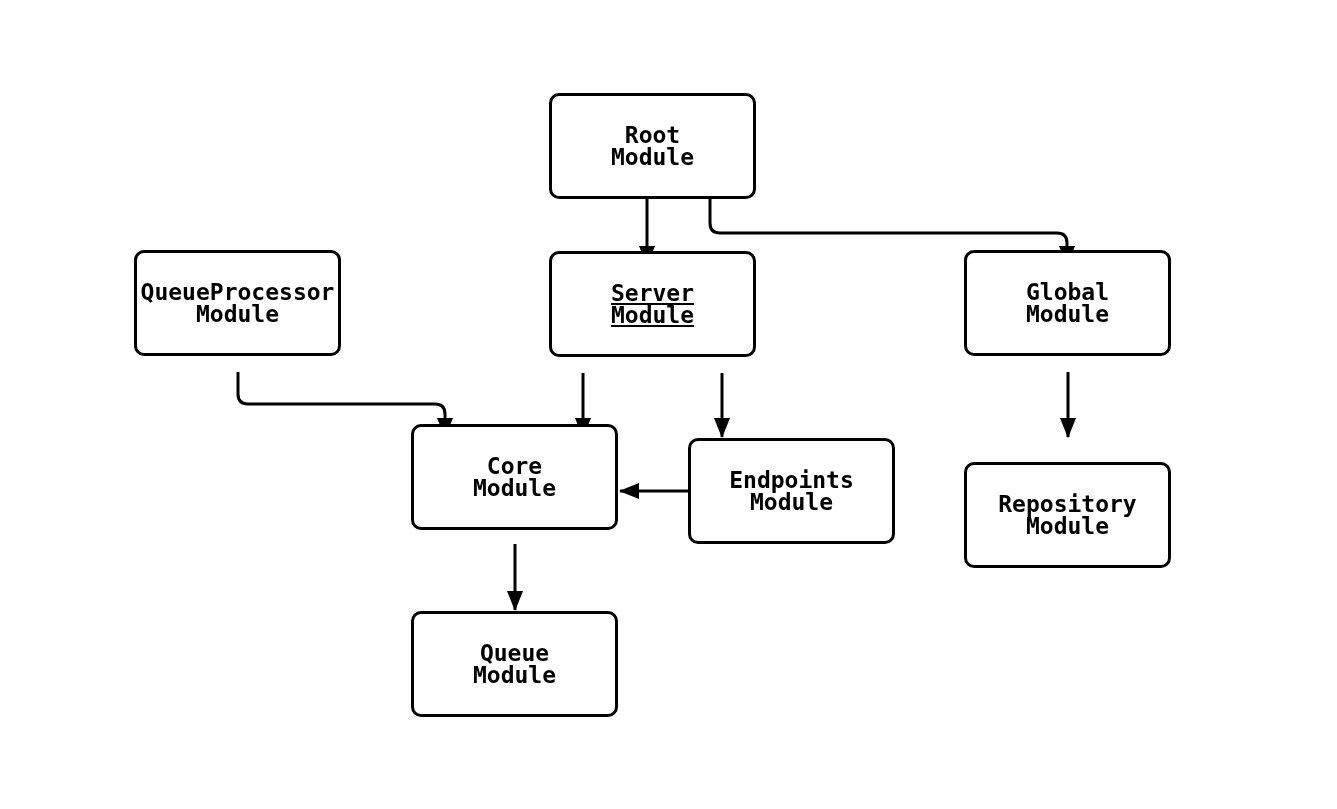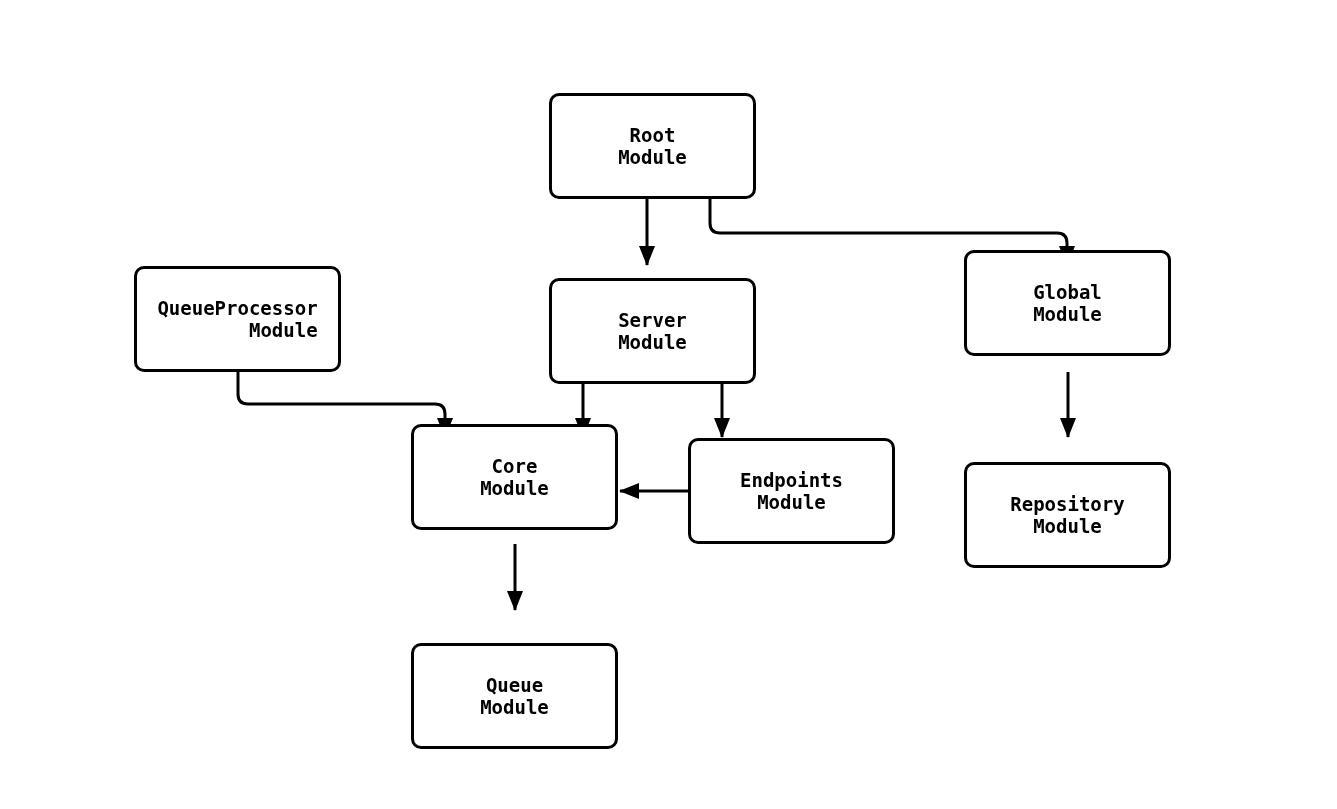--- a/index.html
+++ b/index.html
@@ -35,33 +35,33 @@
     background: #ffffff;
     border: 3px solid #000000;
     border-radius: 10px;
     display: flex;
     align-items: center;
     justify-content: center;
     text-align: center;
   }
   .node-label {
     font-weight: bold;
-    font-size: 19px;
+    font-size: 23px;
     line-height: 22px;
     color: #000000;
     white-space: pre-line;
   }
   .node-root          { left: 549px;  top: 93px;  }
-  .node-queueprocessor{ left: 134px;  top: 266px; text-align: right; }
-  .node-server        { left: 549px;  top: 278px; }
+  .node-queueprocessor{ left: 134px;  top: 250px; }
+  .node-server        { left: 549px;  top: 251px; text-decoration: underline; }
   .node-global        { left: 964px;  top: 250px; }
   .node-core          { left: 411px;  top: 424px; }
   .node-endpoints     { left: 688px;  top: 438px; }
   .node-repository    { left: 964px;  top: 462px; }
-  .node-queue         { left: 411px;  top: 611px; margin-top: 32px; }
+  .node-queue         { left: 411px;  top: 611px; }
 </style>
 </head>
 <body>
 
 <div id="canvas">
 
   <svg id="edge-layer" viewBox="0 0 1337 809" xmlns="http://www.w3.org/2000/svg">
     <defs>
       <marker id="arrow" markerUnits="userSpaceOnUse" markerWidth="20" markerHeight="16" viewBox="0 0 10 8" refX="9.5" refY="4" orient="auto">
         <path d="M0,0 L10,4 L0,8 Z" fill="#000000"></path>

